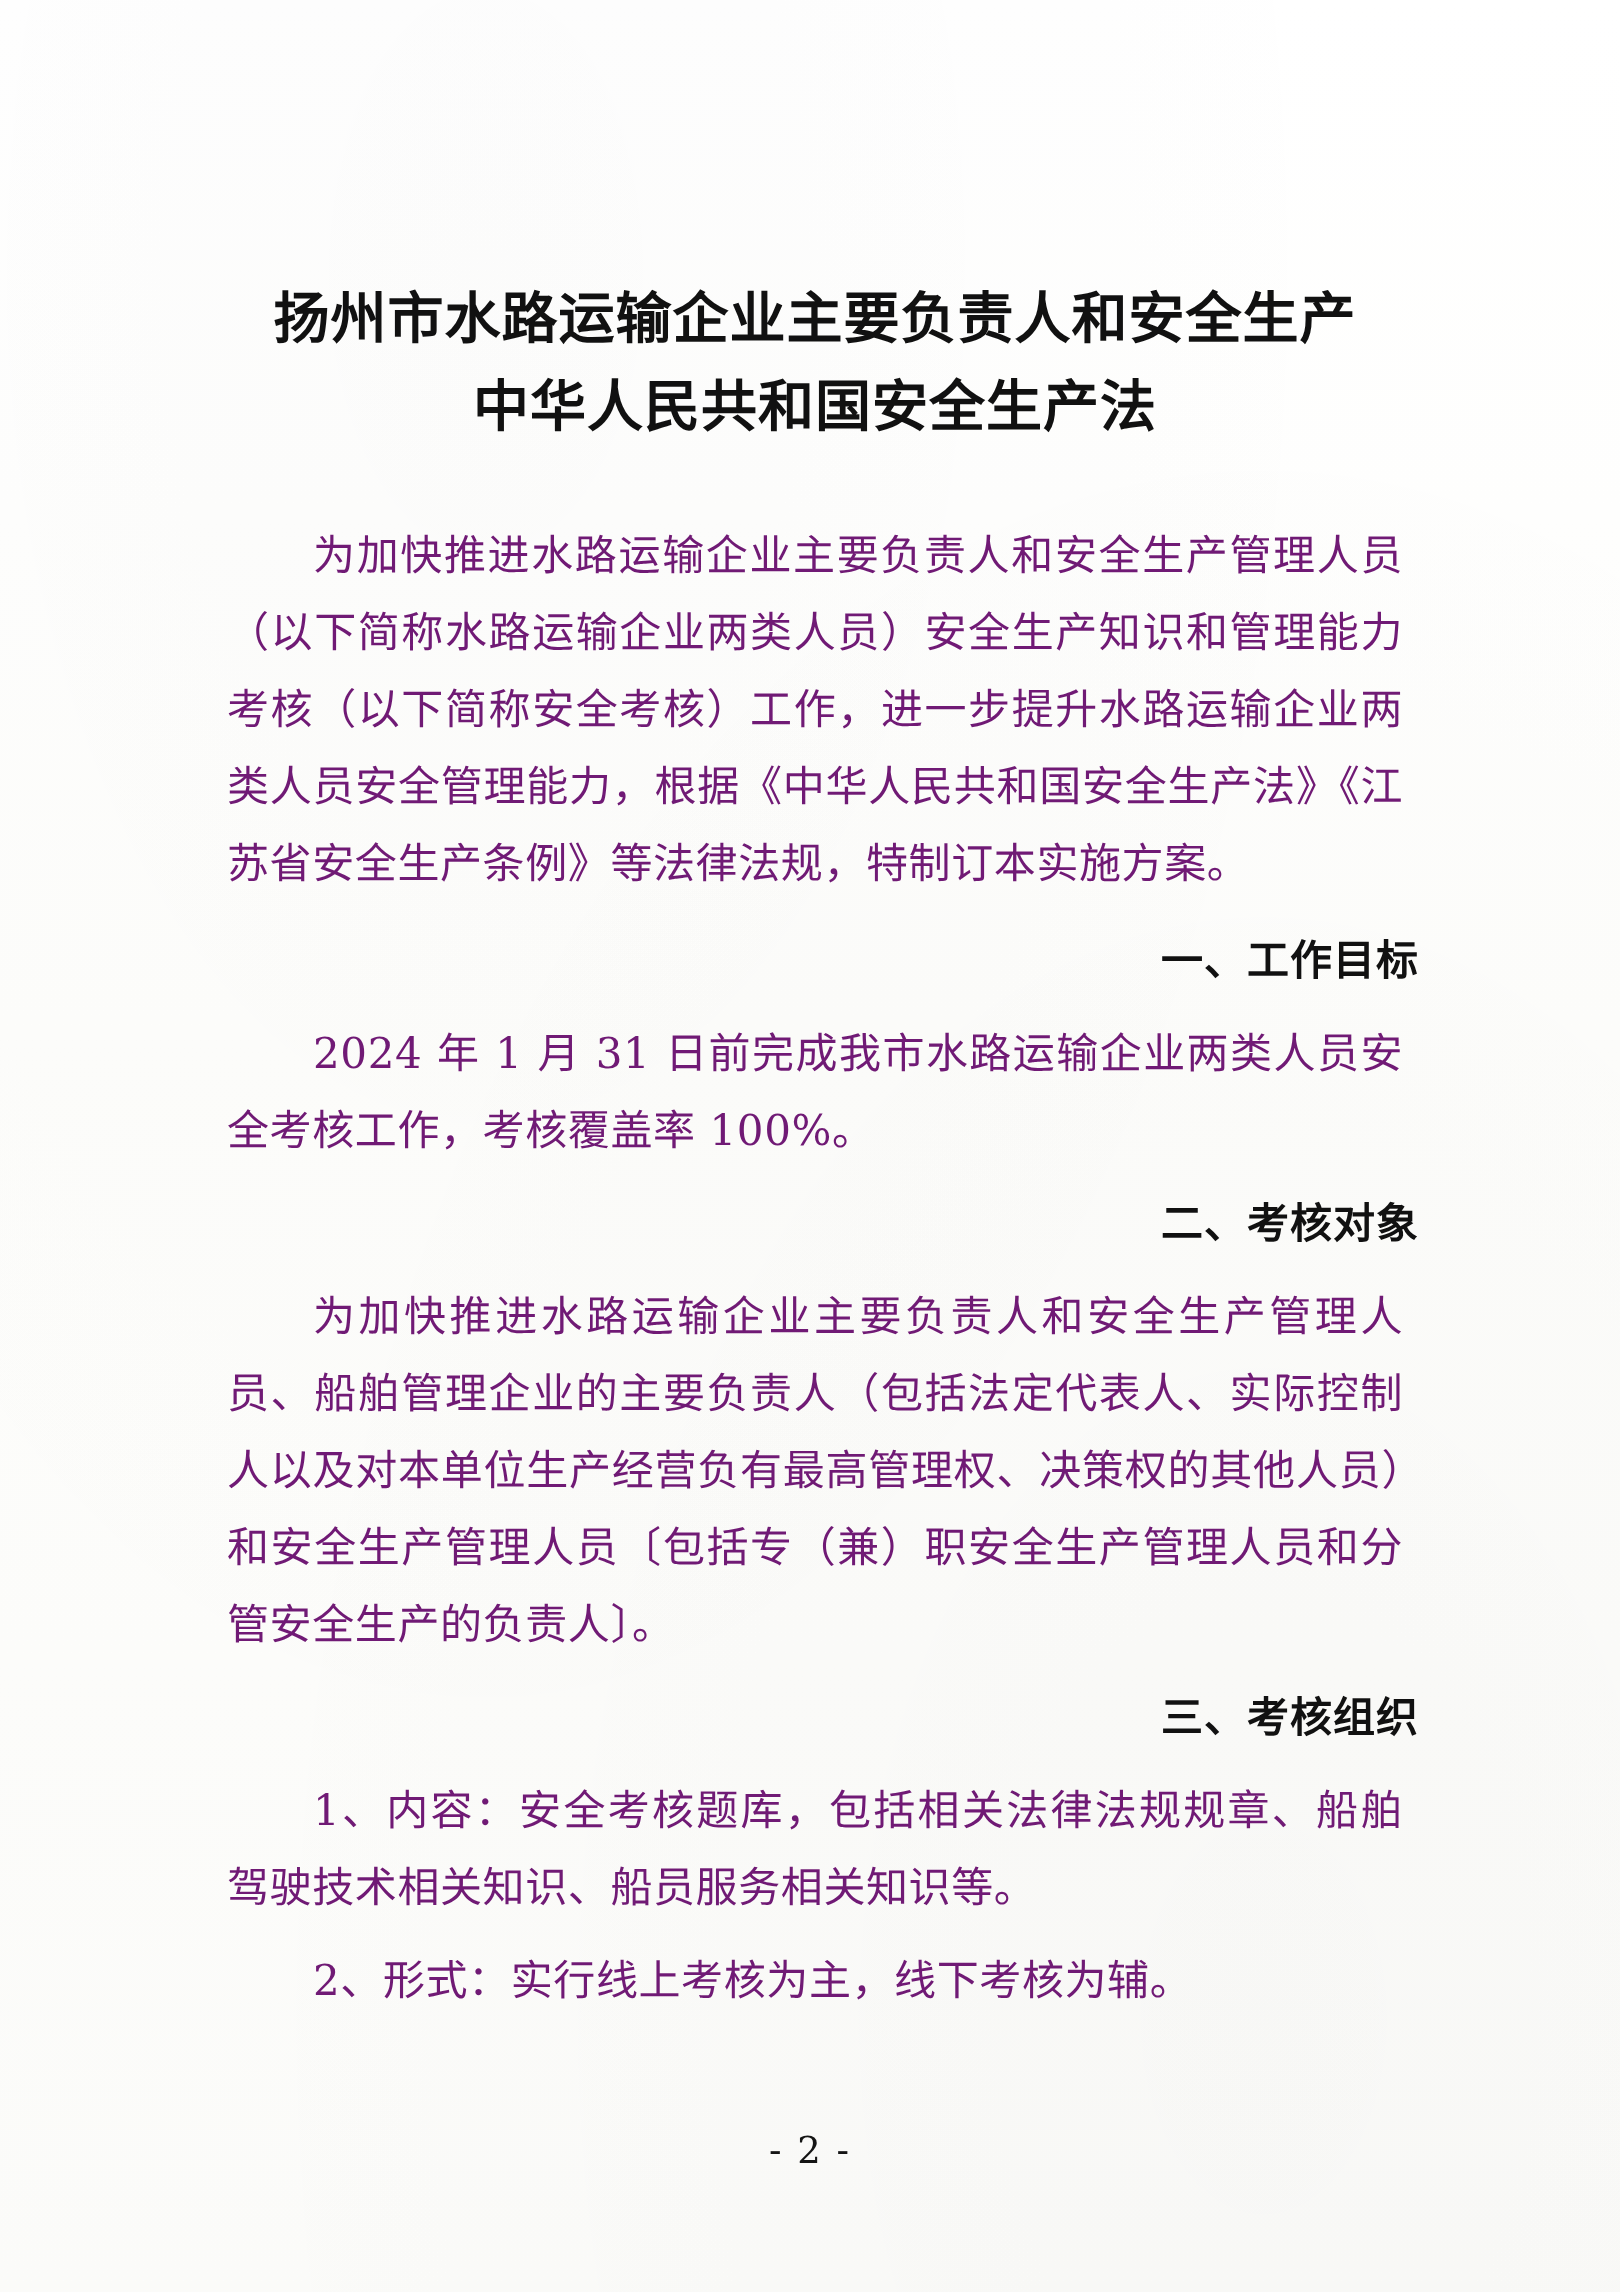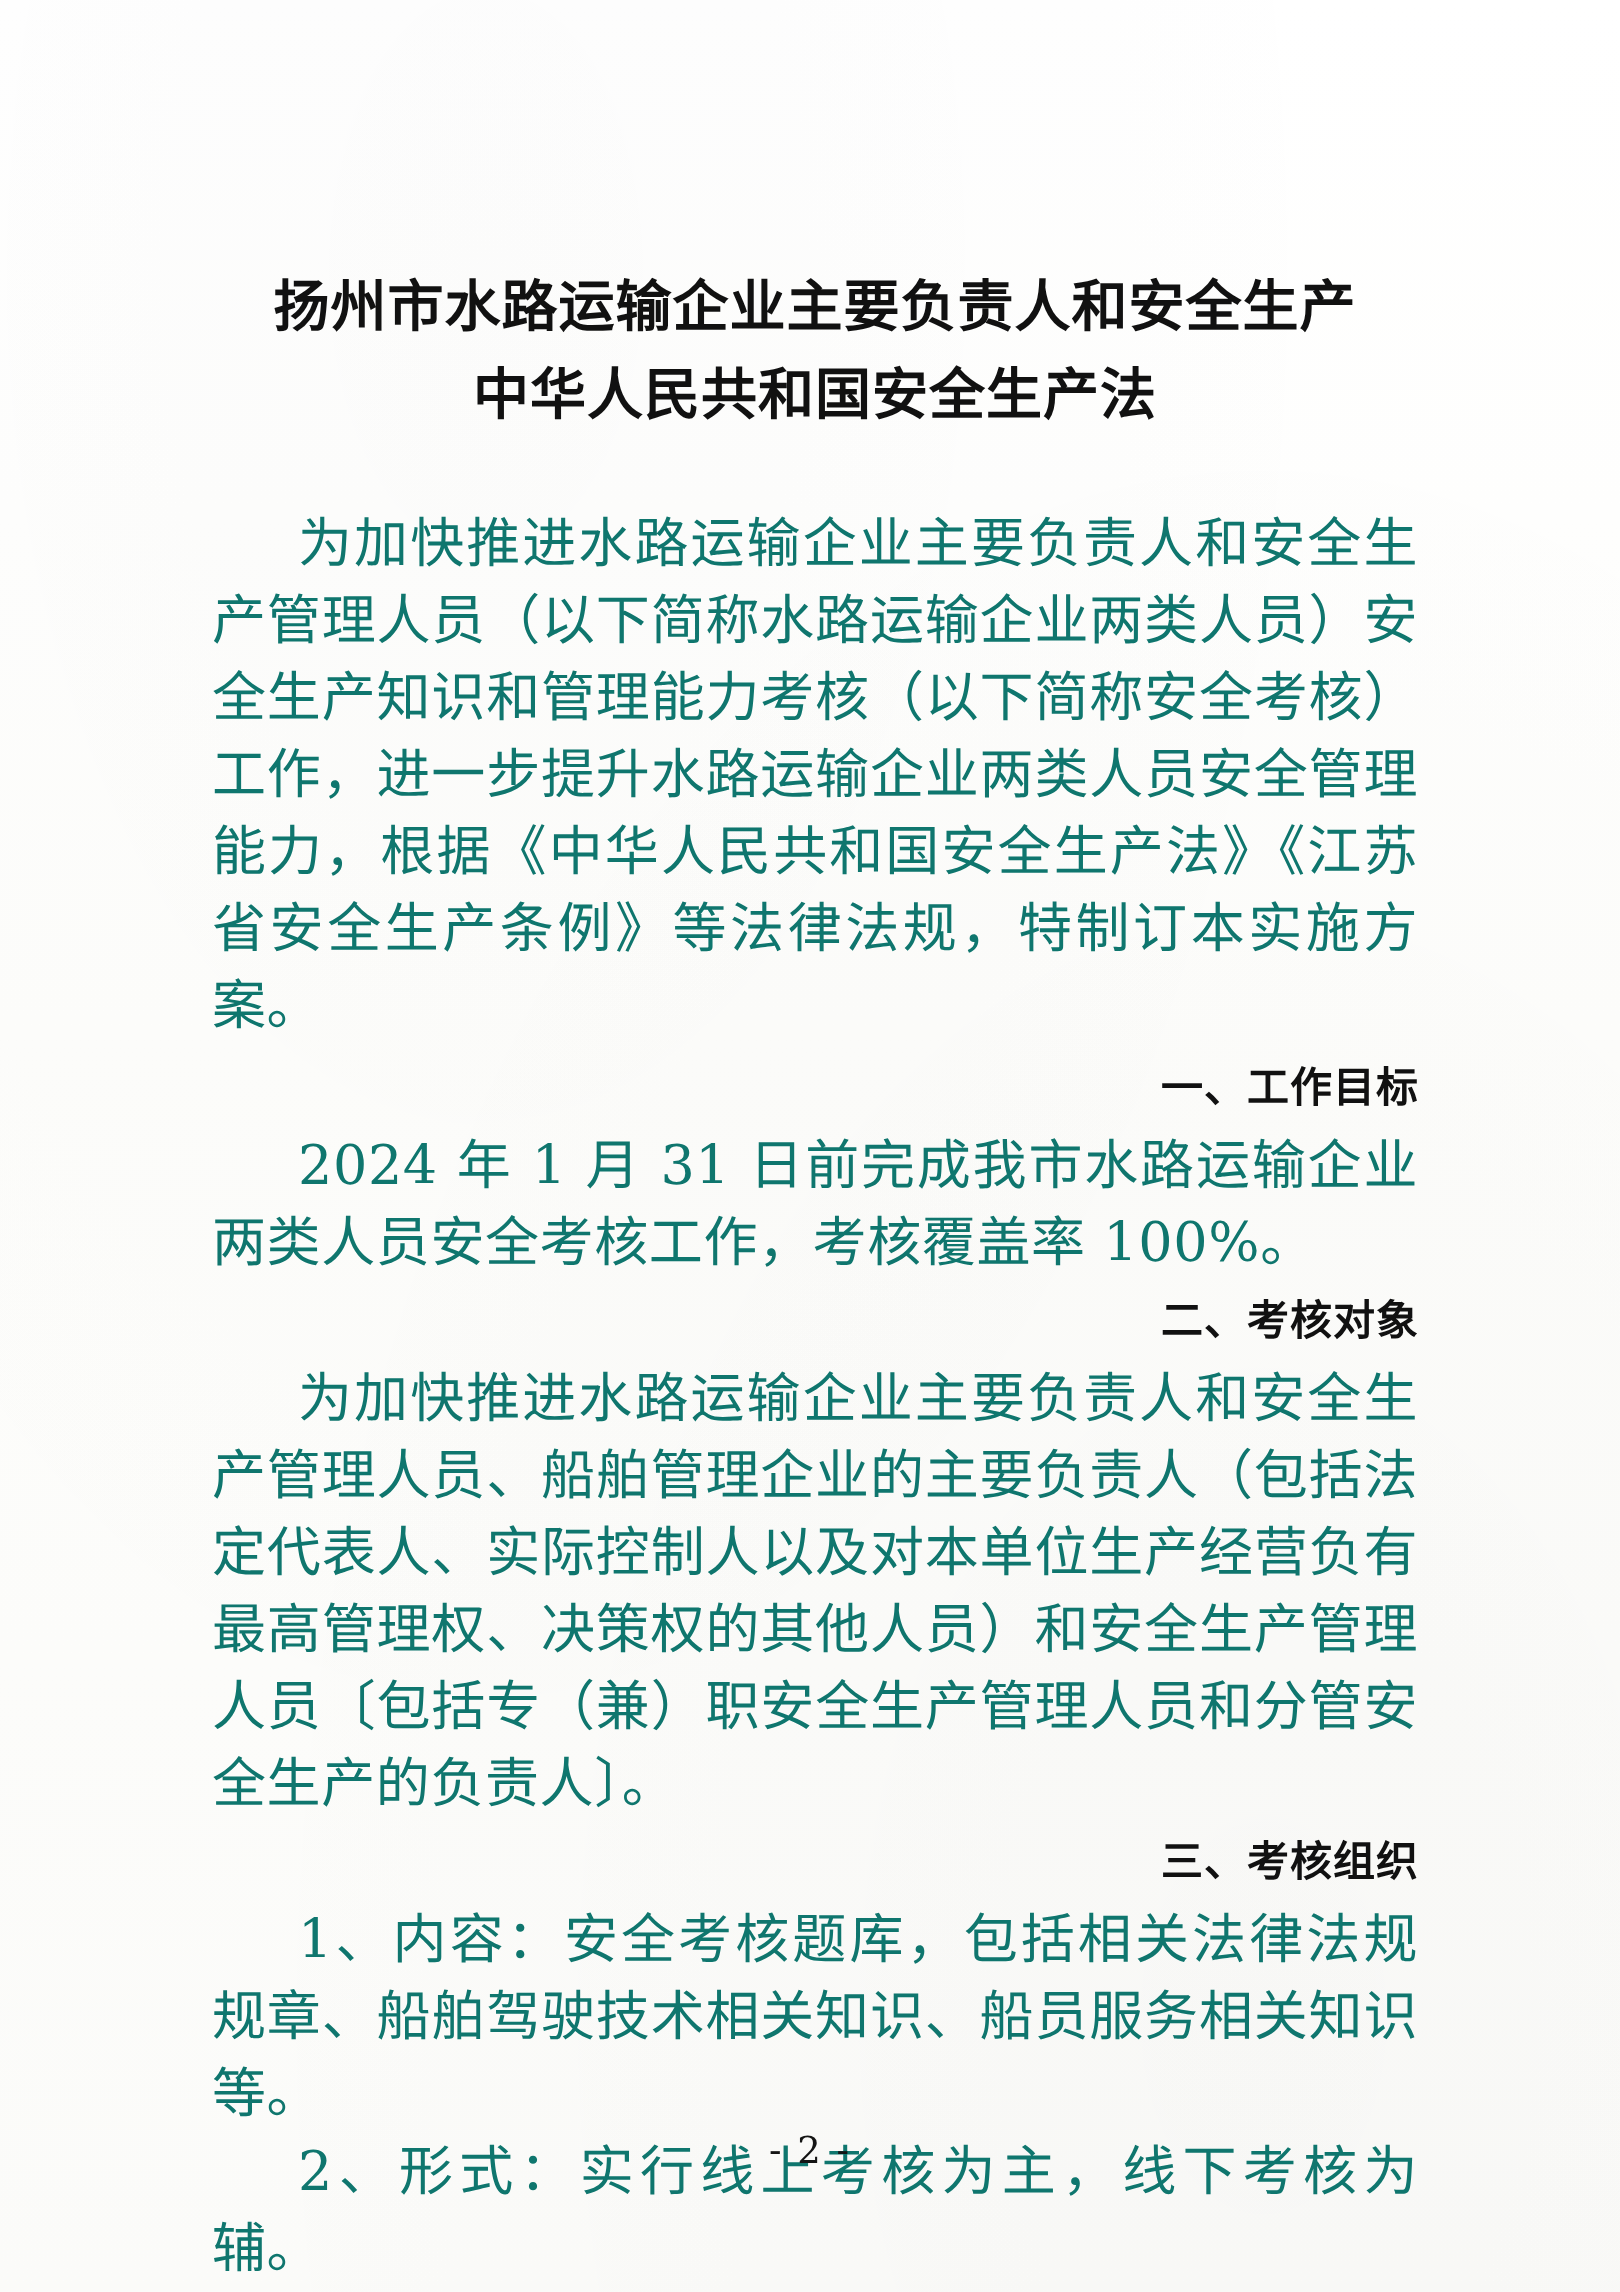--- a/index.html
+++ b/index.html
@@ -32,42 +32,42 @@
   .content {
     position: absolute;
     left: 211px;
     top: 0;
     width: 1208px;
     height: 2293px;
   }
 
   
   .doc-title {
-    margin: 0;
+    margin: 12px;
     padding-top: 263px;
     text-align: center;
     font-family: "DejaVu Sans", "Liberation Sans", sans-serif;
     font-weight: 700;
     font-size: 56px;
     line-height: 88px;
     letter-spacing: 1px;
     color: #111111;
   }
   .doc-title .tl {
     display: block;
     white-space: nowrap;
   }
 
   
   .para {
-    margin: 1px;
+    margin: 16px;
     font-family: "DejaVu Serif", "Liberation Serif", serif;
-    font-size: 54px;
+    font-size: 42px;
     line-height: 77px;
-    color: #0f766e;
+    color: #701a75;
     text-align: justify;
     text-justify: inter-character;
     letter-spacing: 0.6px;
   }
 
   .para-intro {
     margin-top: 66px;
   }
 
   .indent {

